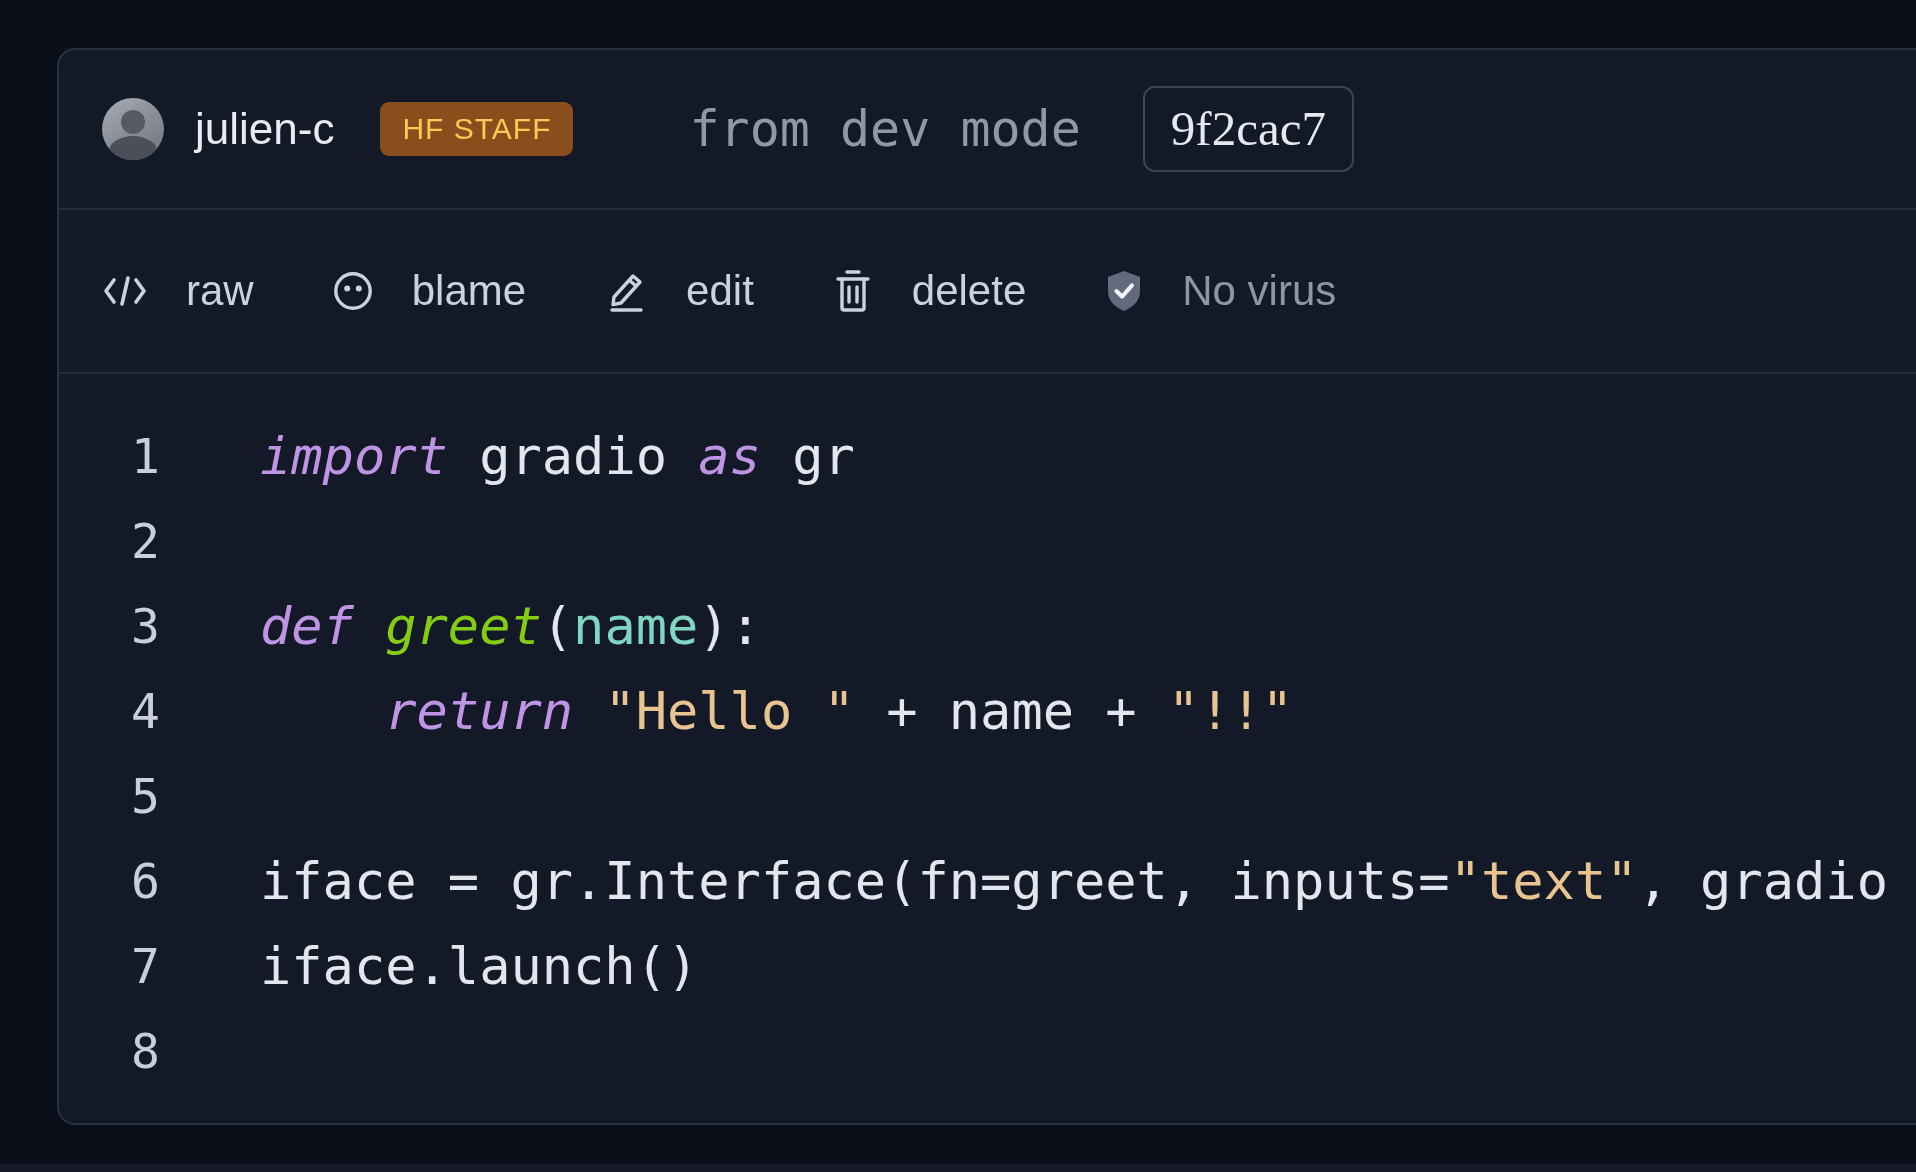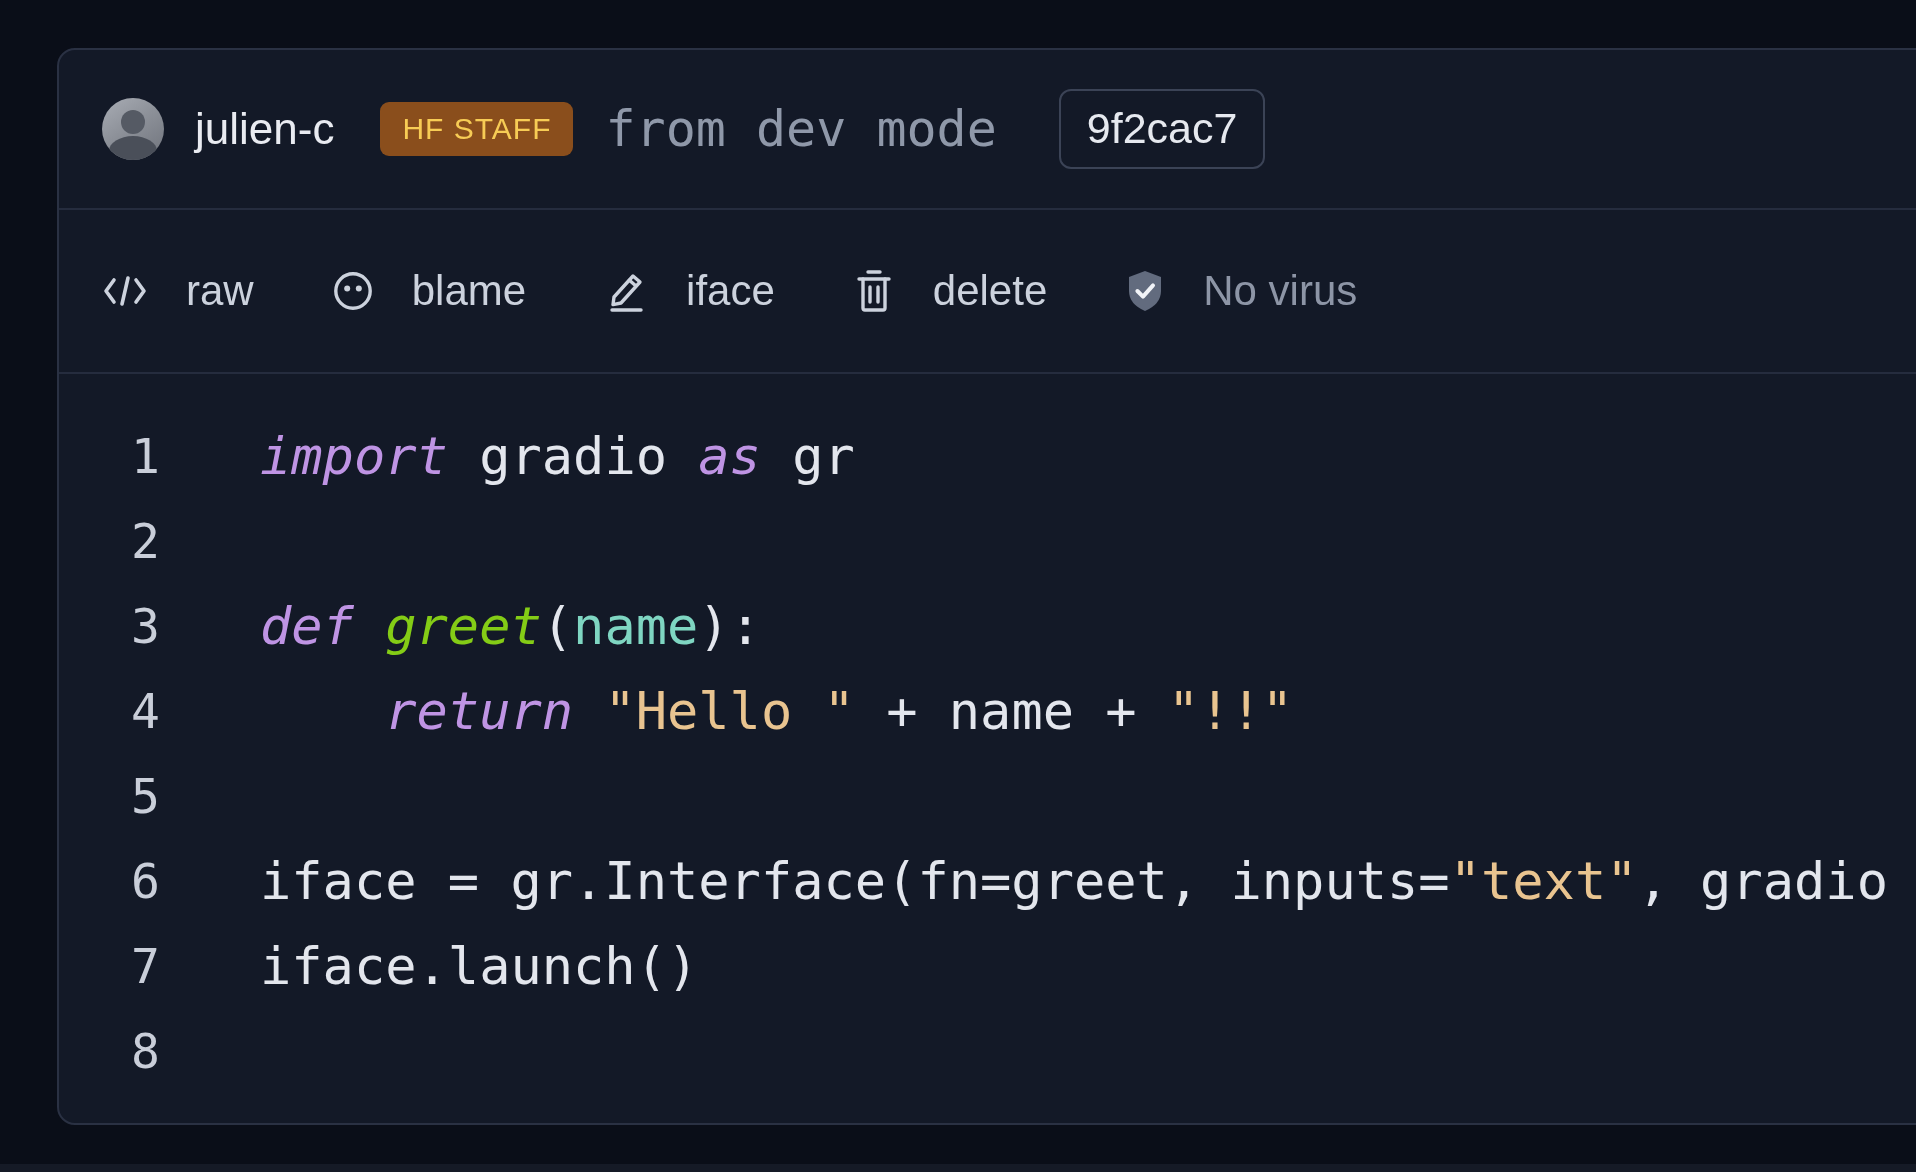--- a/index.html
+++ b/index.html
@@ -47,28 +47,28 @@
     cursor:pointer;
   }
   .staff-badge{
     margin-left:46px;
     background:#8a4e1c;color:#f7cc55;
     font-size:30px;font-weight:normal;letter-spacing:1px;
     padding:12px 22px;border-radius:9px;
     line-height:1;
   }
   .commit-msg{
-    margin-left:32px;
+    margin-left:116px;
     font-family:"DejaVu Sans Mono", monospace;
     font-size:50px;color:#8f98a9;text-align:right;
   }
   .commit-hash{
     margin-left:62px;
-    font-family:Liberation Sans, sans-serif;
-    font-size:43px;color:#e6e9ef;
+    font-family:Liberation Serif, serif;
+    font-size:49px;color:#e6e9ef;
     border:2px solid #3b4356;border-radius:12px;
     padding:12px 26px;line-height:1.2;
     cursor:pointer;
   }
   
   .toolbar{
     height:164px;
     border-bottom:2px solid #252c3e;
     display:flex;align-items:center;
     padding-left:43px;box-sizing:border-box;
@@ -144,21 +144,21 @@
     </div>
 
     <div class="tool">
       <span>
         <svg width="44" height="44" viewBox="0 0 22 22" fill="none" stroke="#ccd2dd" stroke-width="1.7" stroke-linecap="round" stroke-linejoin="round">
           <path d="M5 14 L14.5 3.5 L18 6.5 L8.5 17 L4.5 17.8 Z"></path>
           <line x1="12.7" y1="5.6" x2="16" y2="8.5"></line>
           <line x1="4" y1="20.5" x2="18.5" y2="20.5"></line>
         </svg>
       </span>
-      <span>iface</span>
+      <span>edit</span>
     </div>
 
     <div class="tool">
       <span>
         <svg width="42" height="44" viewBox="0 0 21 22" fill="none" stroke="#ccd2dd" stroke-width="1.7" stroke-linecap="round">
           <line x1="7.5" y1="1.5" x2="13.5" y2="1.5"></line>
           <line x1="3" y1="5" x2="18" y2="5"></line>
           <path d="M5 5 L5 19.5 Q5 20.5 6 20.5 L15 20.5 Q16 20.5 16 19.5 L16 5"></path>
           <line x1="8.5" y1="9" x2="8.5" y2="16.5"></line>
           <line x1="12.5" y1="9" x2="12.5" y2="16.5"></line>

